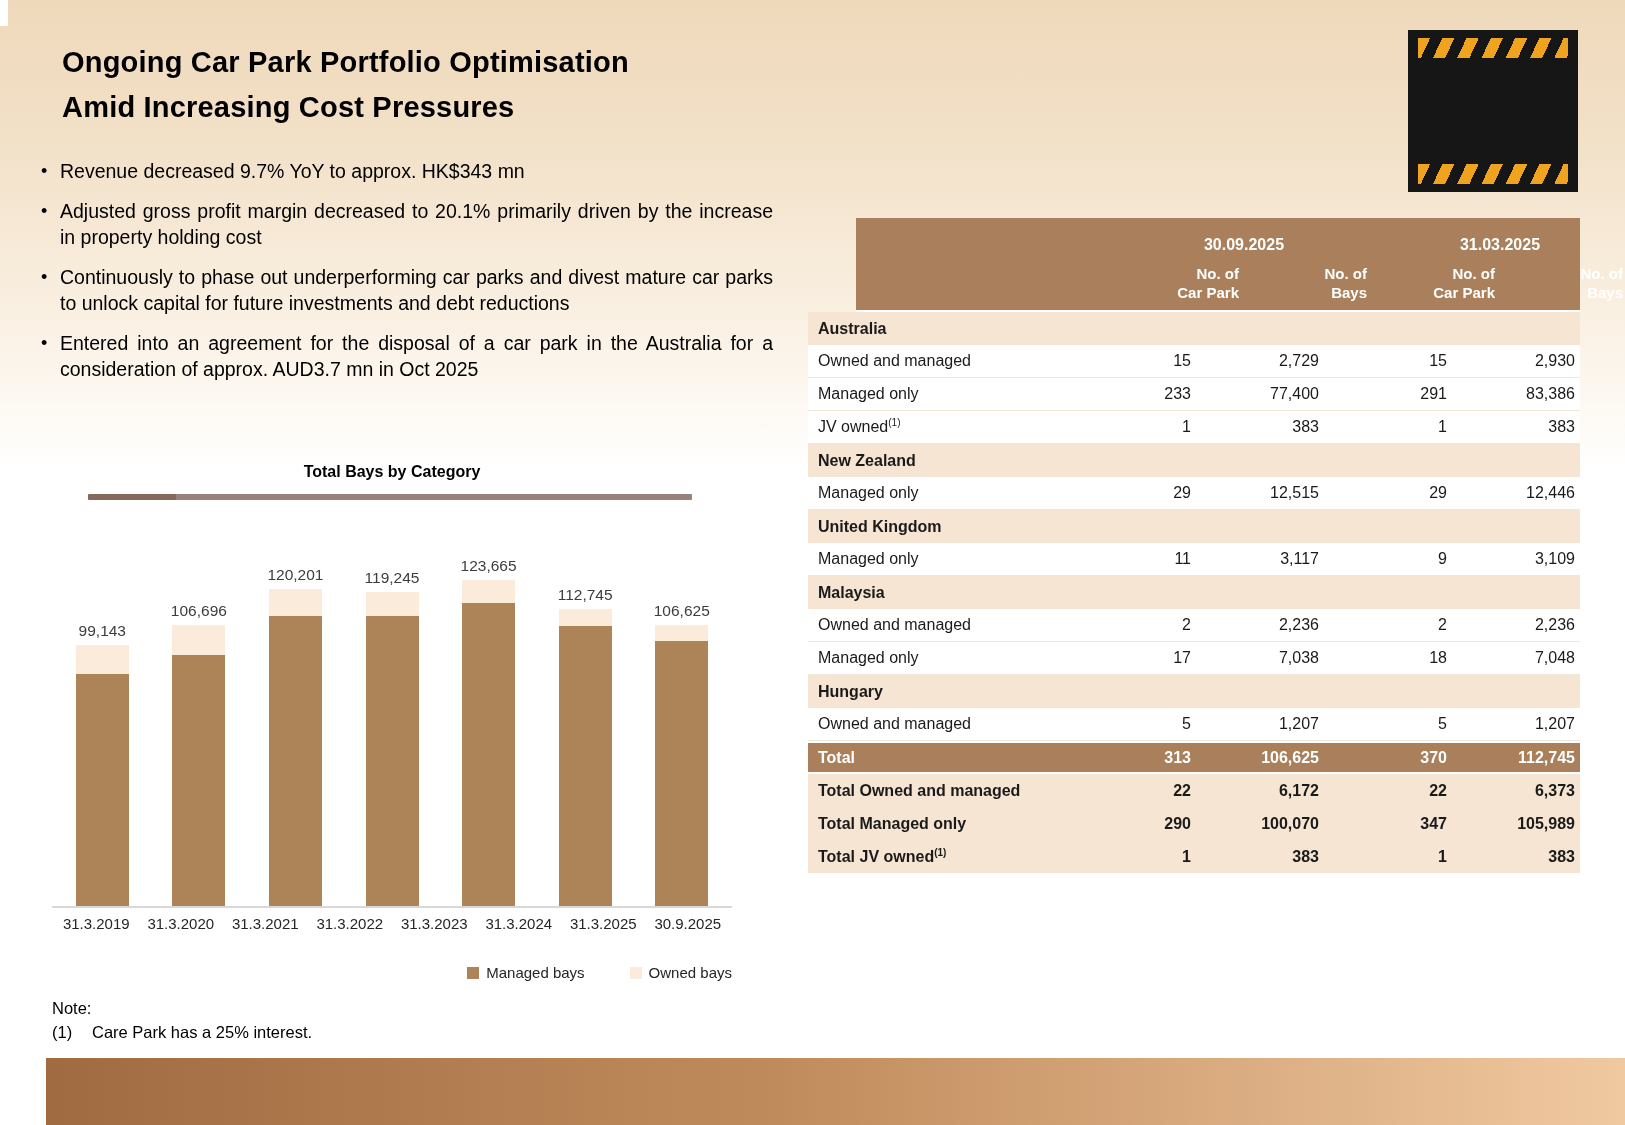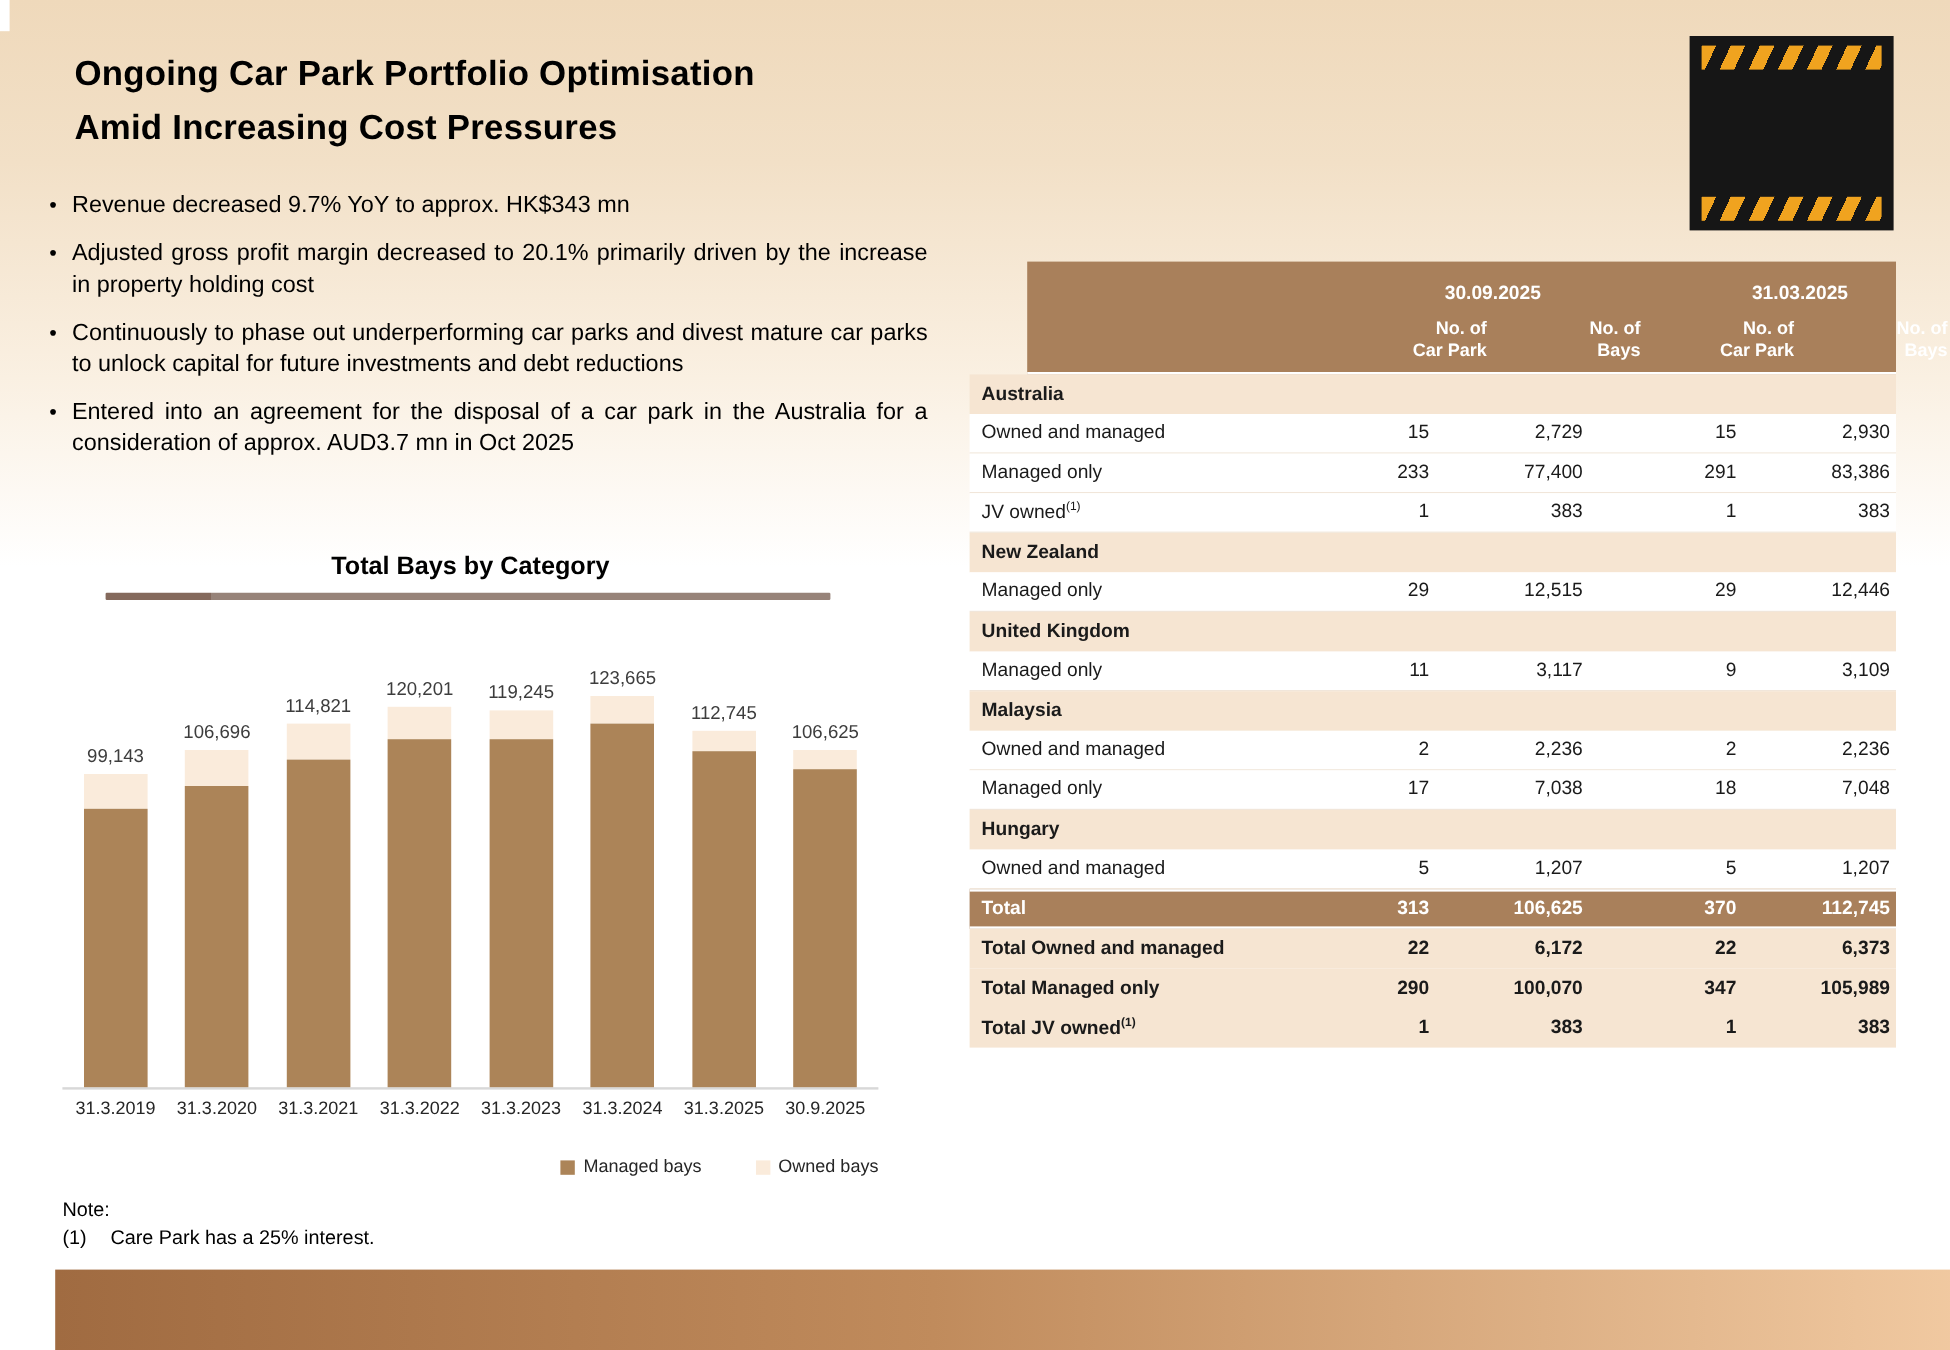--- a/index.html
+++ b/index.html
@@ -25,21 +25,21 @@
   .logo-reg { color:#fff; font-size:11px; vertical-align:2px; margin-left:1px; }
 
   
   .bullets { position:absolute; left:38px; top:158px; width:735px; list-style:none; }
   .bullets li { position:relative; padding-left:22px; font-size:19.5px; line-height:26px;
                 margin-bottom:14px; text-align:justify; }
   .bullets li::before { content:"\2022"; position:absolute; left:3px; top:0; font-size:18px; }
 
   
   .chart { position:absolute; left:52px; top:458px; width:680px; }
-  .chart-title { text-align:center; font-size:21px; font-weight:700; line-height:28px; }
+  .chart-title { text-align:center; font-size:16px; font-weight:700; line-height:28px; }
   .chart-underline { margin:8px 0 0 36px; width:604px; height:6px;
                      background:linear-gradient(90deg,#84695C 0 88px,#978379 88px 100%); border-radius:1px; }
   .plot { display:flex; align-items:flex-end; height:352px; margin-top:56px;
           border-bottom:2px solid #D8D8D8; padding:0 2px; }
   .bar-col { flex:1; display:flex; flex-direction:column; align-items:center; justify-content:flex-end; }
   .bar-label { font-size:15.5px; color:#3d3d3d; margin-bottom:5px; white-space:nowrap; }
   .bar-stack { width:53px; display:flex; flex-direction:column; }
   .x-labels { display:flex; padding:0 2px; margin-top:7px;justify-content:flex-end; }
   .x-label { flex:1; text-align:center; font-size:15px; color:#262626; }
   .legend { display:flex; justify-content:flex-end; gap:45px; margin-top:32px; }
@@ -106,27 +106,20 @@
           </div>
         </div>
         <div class="bar-col">
           <div class="bar-label">106,696</div>
           <div class="bar-stack">
             <div class="seg" style="height: 30px; background: rgb(250, 235, 219);"></div>
             <div class="seg" style="height: 251.2px; background: rgb(172, 132, 88);"></div>
           </div>
         </div>
         <div class="bar-col">
-          <div class="bar-label">114,821</div>
-          <div class="bar-stack">
-            <div class="seg" style="height: 30.1px; background: rgb(250, 235, 219);"></div>
-            <div class="seg" style="height: 272.6px; background: rgb(172, 132, 88);"></div>
-          </div>
-        </div>
-        <div class="bar-col">
           <div class="bar-label">120,201</div>
           <div class="bar-stack">
             <div class="seg" style="height: 26.6px; background: rgb(250, 235, 219);"></div>
             <div class="seg" style="height: 290.2px; background: rgb(172, 132, 88);"></div>
           </div>
         </div>
         <div class="bar-col">
           <div class="bar-label">119,245</div>
           <div class="bar-stack">
             <div class="seg" style="height: 24.4px; background: rgb(250, 235, 219);"></div>

